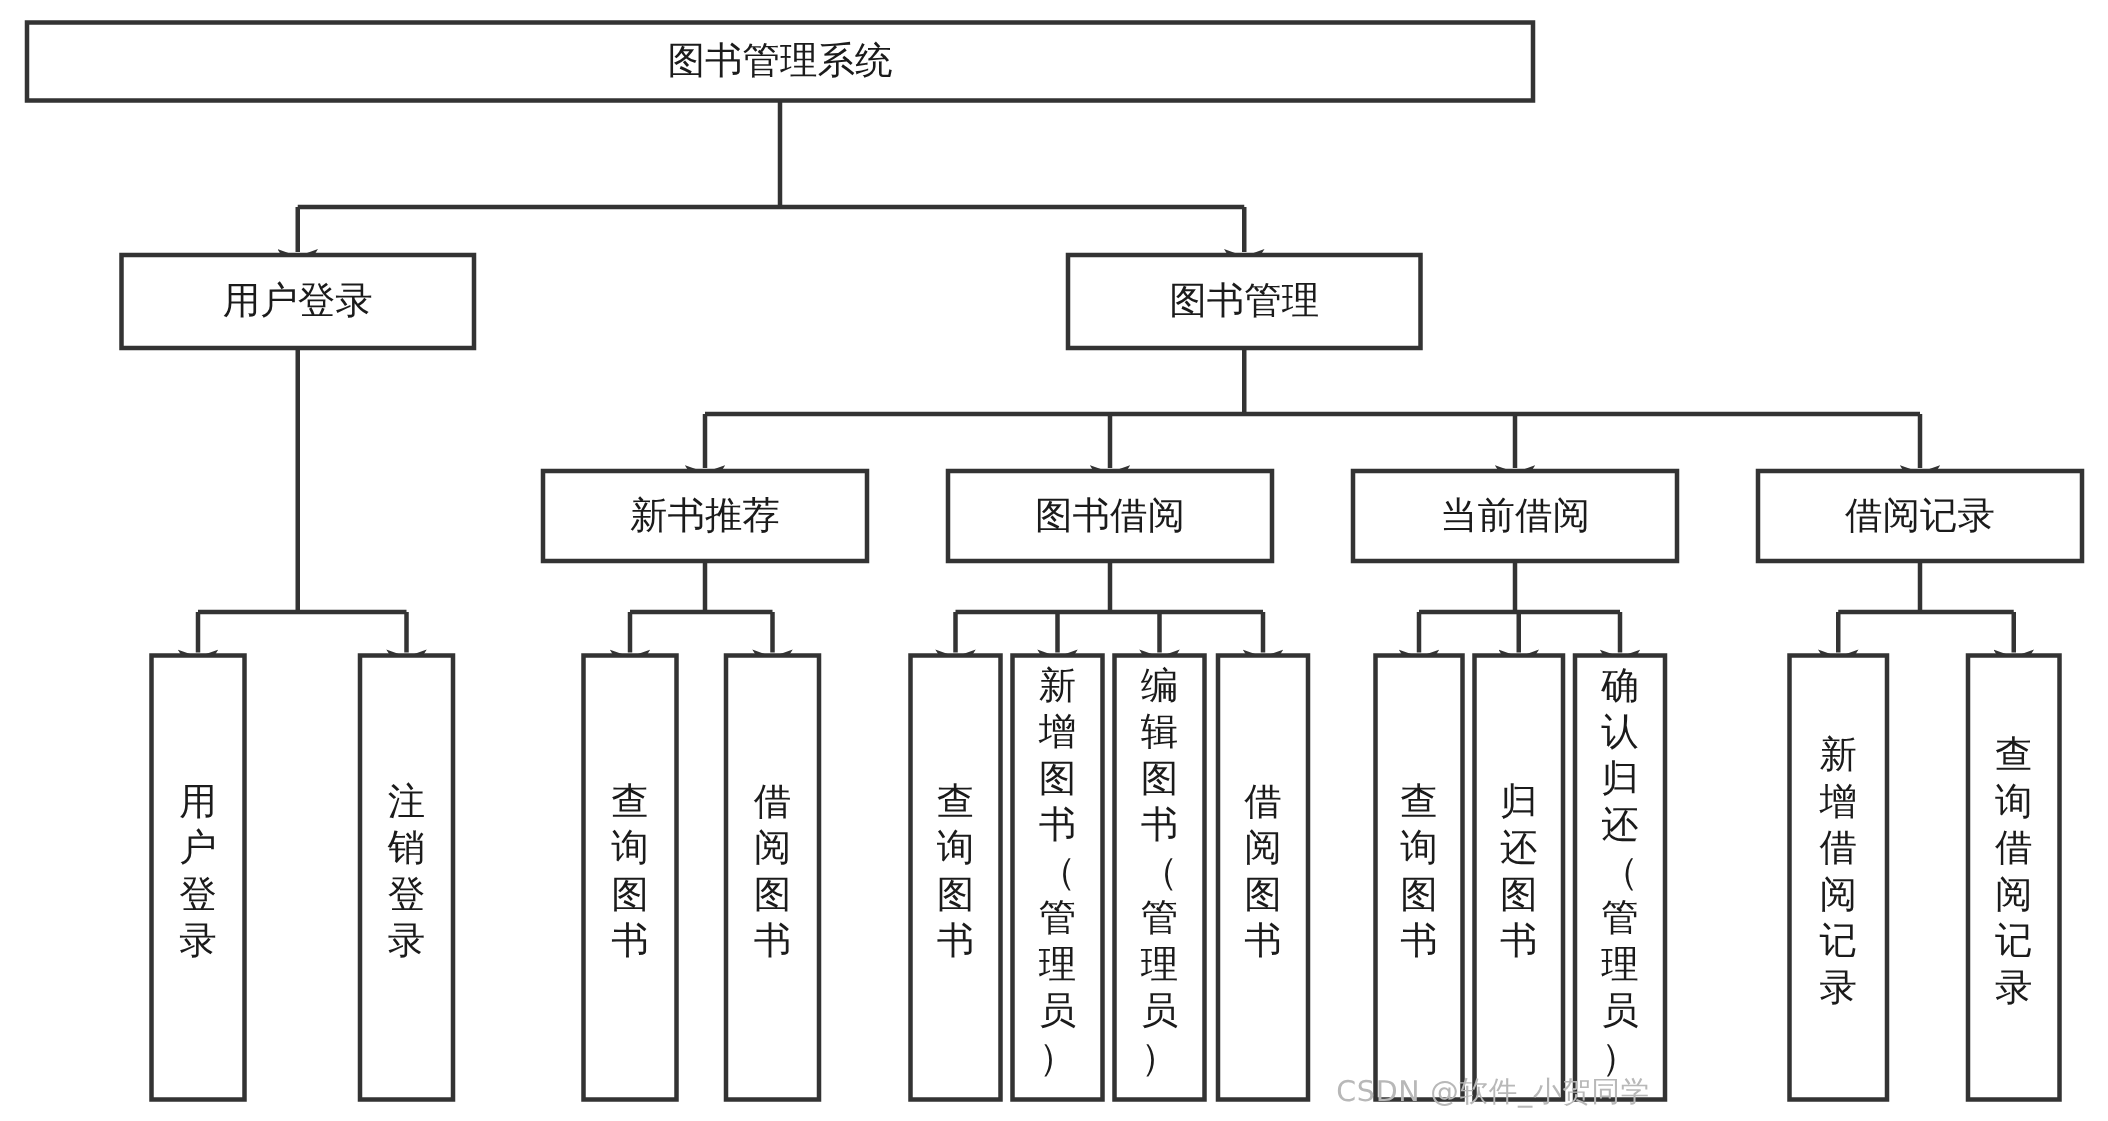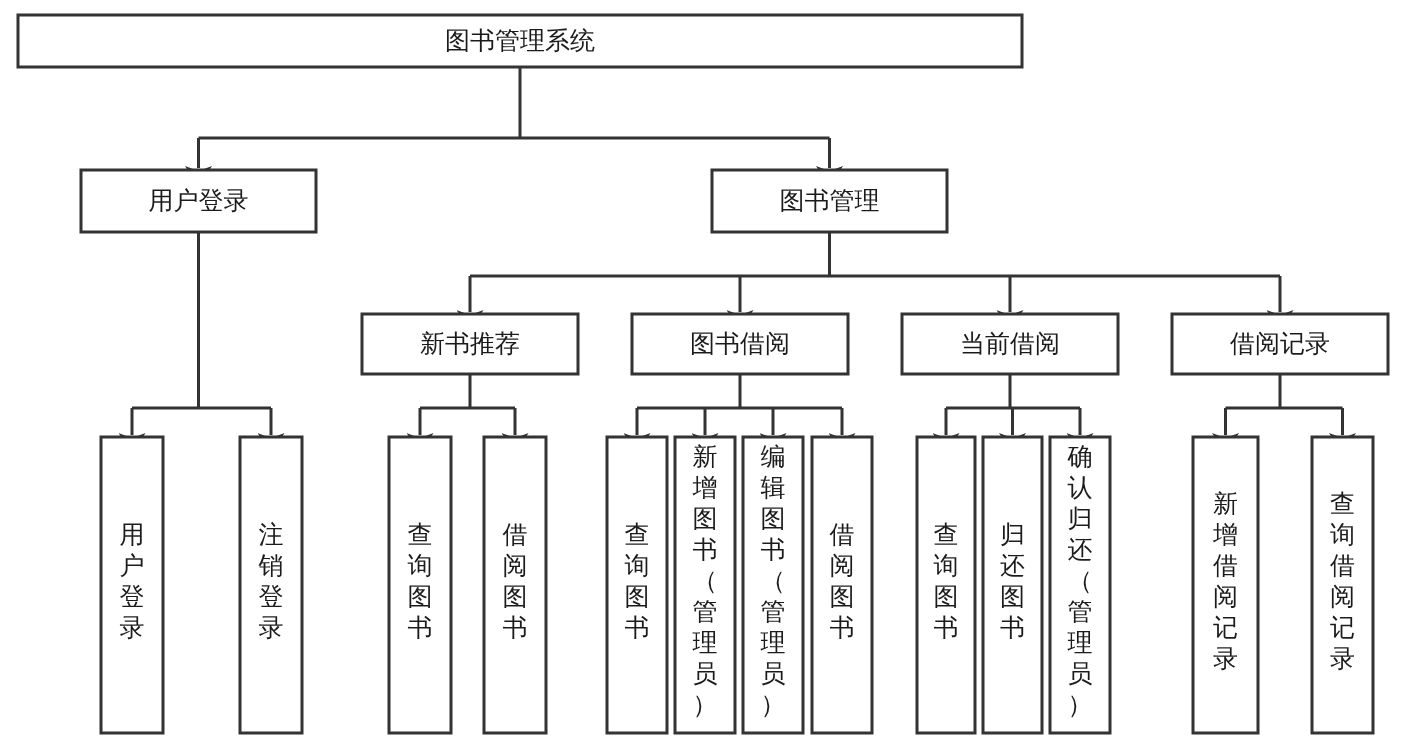--- a/index.html
+++ b/index.html
@@ -187,13 +187,14 @@
         <g>
           <rect x="1193" y="437" width="65" height="296" class="node-rect"></rect>
           <text x="1225.5" y="511.5" class="node-label-leaf"><tspan x="1225.5" dy="0">新</tspan><tspan x="1225.5" dy="31">增</tspan><tspan x="1225.5" dy="31">借</tspan><tspan x="1225.5" dy="31">阅</tspan><tspan x="1225.5" dy="31">记</tspan><tspan x="1225.5" dy="31">录</tspan></text>
         </g>
         <g>
           <rect x="1312" y="437" width="61" height="296" class="node-rect"></rect>
           <text x="1342.5" y="511.5" class="node-label-leaf"><tspan x="1342.5" dy="0">查</tspan><tspan x="1342.5" dy="31">询</tspan><tspan x="1342.5" dy="31">借</tspan><tspan x="1342.5" dy="31">阅</tspan><tspan x="1342.5" dy="31">记</tspan><tspan x="1342.5" dy="31">录</tspan></text>
         </g>
       </g>
   </svg>
+  <div class="watermark">CSDN @软件_小贺同学</div>
 </div>
 
 </body></html>

